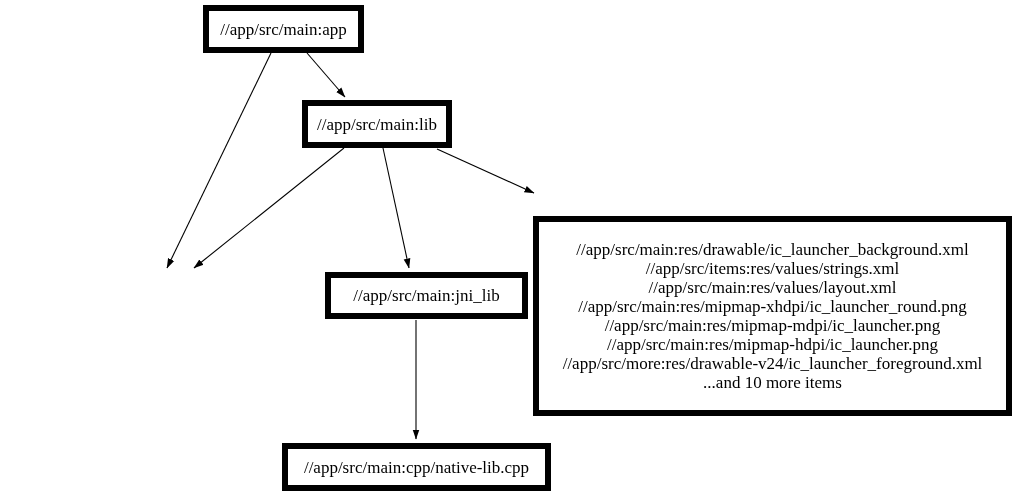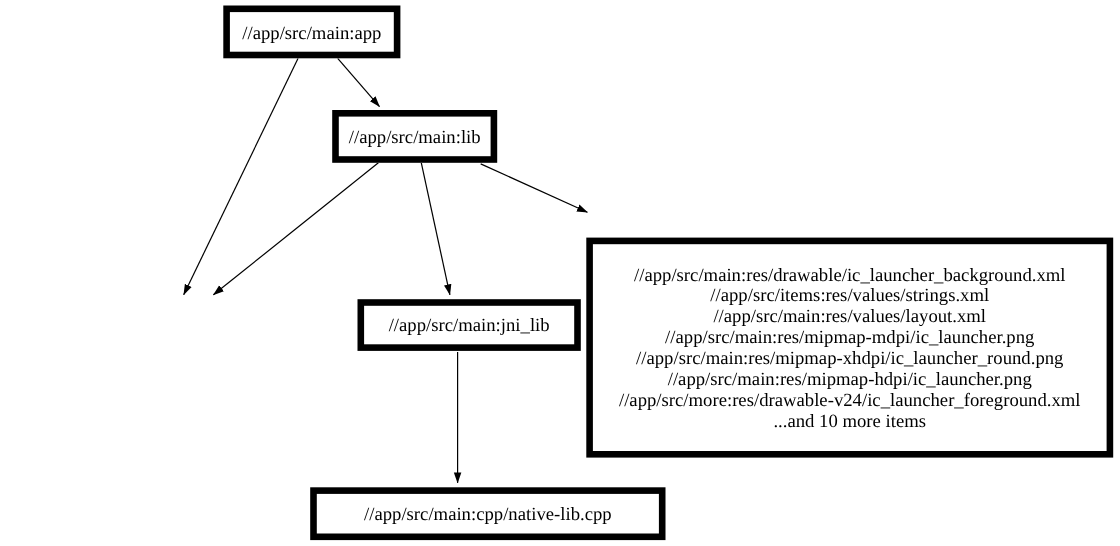--- a/index.html
+++ b/index.html
@@ -39,21 +39,21 @@
     font-size: 17px;
     line-height: 19px;
     white-space: nowrap;
   }
   .node-app     { left: 203px; top: 5px;   width: 161px; height: 48px; }
   .node-lib     { left: 302px; top: 100px; width: 150px; height: 48px; }
   .node-manifest{ left: 6px;   top: 272px; width: 294px; height: 46px; }
   .node-jni     { left: 325px; top: 272px; width: 203px; height: 47px; }
   .node-res     { left: 533px; top: 196px; width: 479px; height: 200px;
                   flex-direction: column; justify-content: center; margin-top: 20px; }
-  .node-native  { left: 282px; top: 443px; width: 323px; height: 48px; }
+  .node-native  { left: 282px; top: 443px; width: 269px; height: 48px; }
   .res-line { height: 19px; }
 </style>
 </head>
 <body>
 
 <div class="canvas">
 
   <svg class="edges" width="1018" height="496" viewBox="0 0 1018 496" xmlns="http://www.w3.org/2000/svg">
     <defs>
       <marker id="arrow" viewBox="0 0 10 8" markerWidth="10" markerHeight="8" refX="9.5" refY="4" orient="auto" markerUnits="userSpaceOnUse">
@@ -78,22 +78,22 @@
 
 
   <div class="node node-jni">
     <span>//app/src/main:jni_lib</span>
   </div>
 
   <div class="node node-res">
     <div class="res-line">//app/src/main:res/drawable/ic_launcher_background.xml</div>
     <div class="res-line">//app/src/items:res/values/strings.xml</div>
     <div class="res-line">//app/src/main:res/values/layout.xml</div>
+    <div class="res-line">//app/src/main:res/mipmap-xhdpi/ic_launcher_round.png</div>
     <div class="res-line">//app/src/main:res/mipmap-mdpi/ic_launcher.png</div>
-    <div class="res-line">//app/src/main:res/mipmap-xhdpi/ic_launcher_round.png</div>
     <div class="res-line">//app/src/main:res/mipmap-hdpi/ic_launcher.png</div>
     <div class="res-line">//app/src/more:res/drawable-v24/ic_launcher_foreground.xml</div>
     <div class="res-line">...and 10 more items</div>
   </div>
 
   <div class="node node-native">
     <span>//app/src/main:cpp/native-lib.cpp</span>
   </div>
 
 </div>

